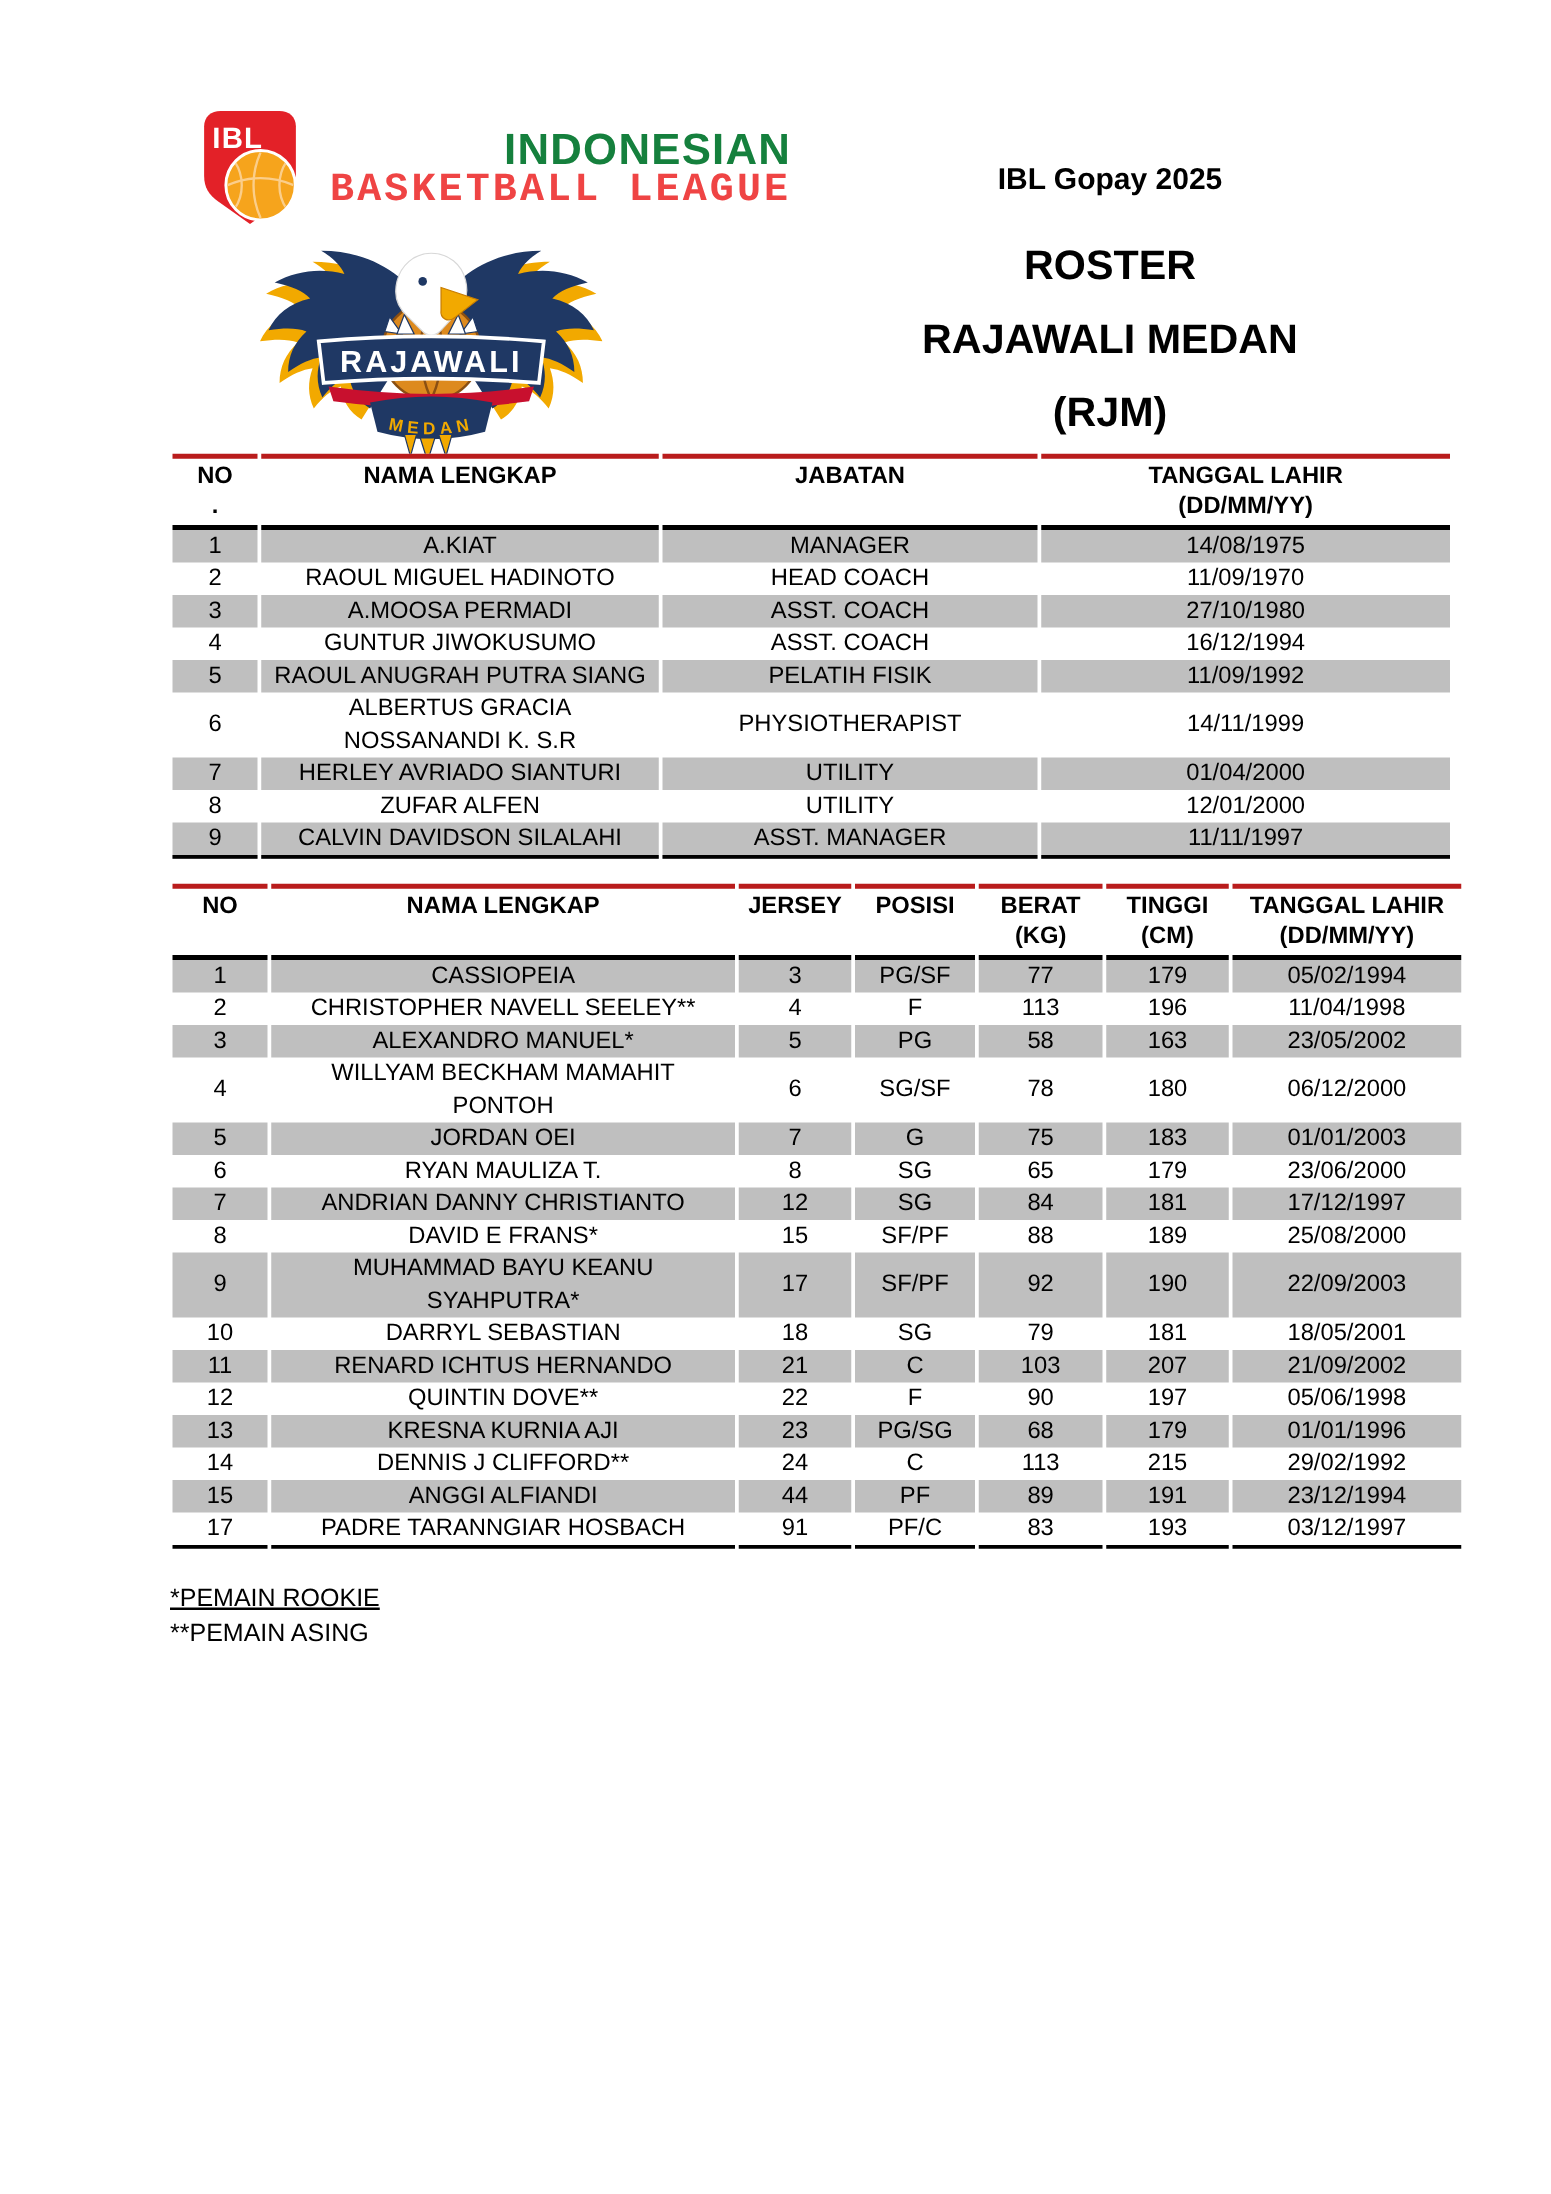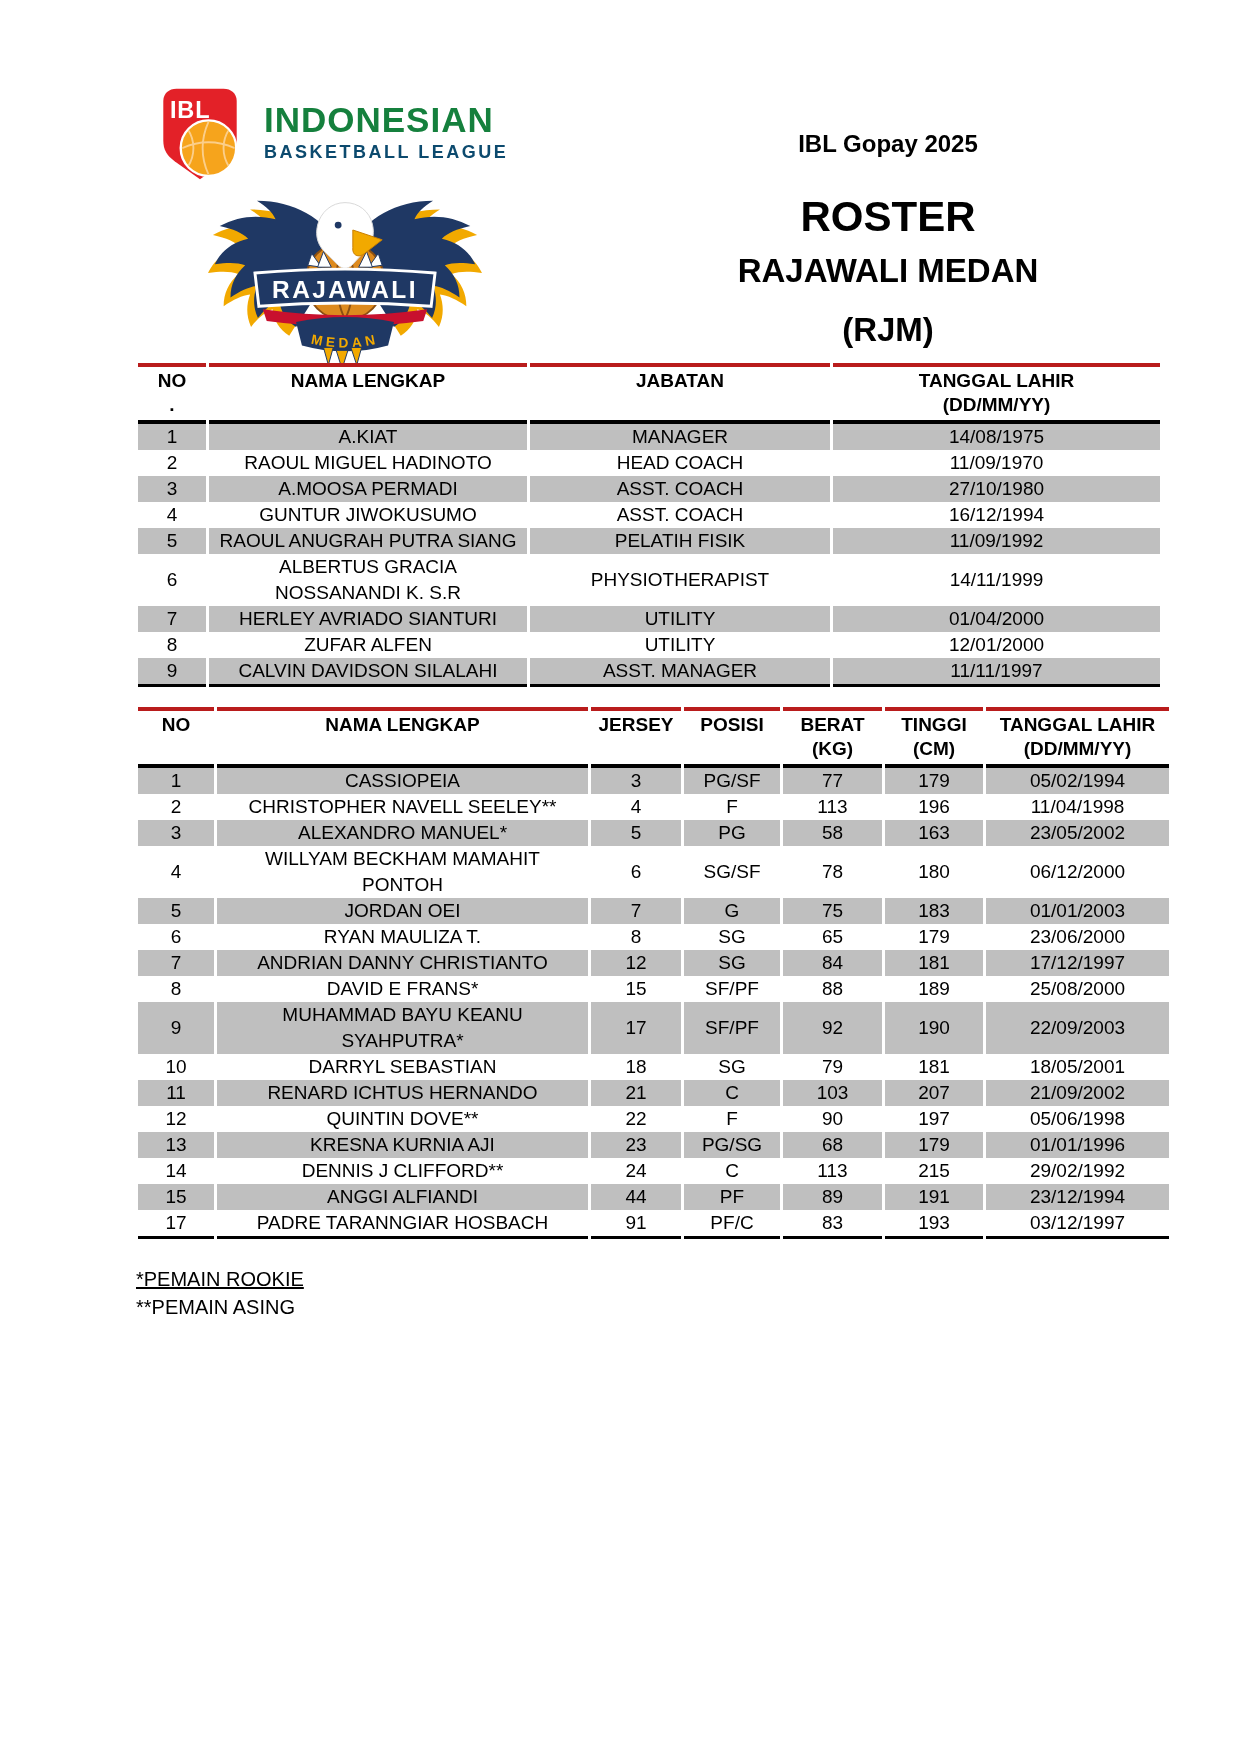--- a/index.html
+++ b/index.html
@@ -2,34 +2,34 @@
 <html><head>
 <meta charset="utf-8">
 <style>
   html,body { margin:0; padding:0; background:#fff; }
   .page {
     position:relative; width:1241px; height:1755px; background:#ffffff;
     font-family:"Liberation Sans", sans-serif; color:#000; overflow:hidden;
   }
 
   
-  .ibl-logo-block { position:absolute; left:156px; top:86px; display:flex; gap:20px; }
+  .ibl-logo-block { position:absolute; left:156px; top:86px; display:flex; gap:20px;text-align:right; }
   .ibl-shield { width:88px; height:96px; flex:0 0 auto; }
   .ibl-words { padding-top:16px; }
   .ibl-w1 { font-size:35px; line-height:36px; font-weight:bold; color:#15803d; letter-spacing:1px; }
-  .ibl-w2 { font-size:18px; line-height:28px; font-weight:bold; color:#0c4a6e; letter-spacing:2.5px; }
+  .ibl-w2 { font-size:32px; line-height:28px; font-weight:bold; color:#ef4444; letter-spacing:2.5px;font-family:Liberation Mono, monospace; }
 
   
   .team-logo { position:absolute; left:208px; top:183px; width:274px; height:186px; }
 
   
   .doc-titles { position:absolute; left:536px; top:0; width:704px; height:360px; }
   .doc-titles > div { position:absolute; width:100%; text-align:center; font-weight:bold; }
   .season   { top:130px; font-size:24px; }
-  .roster   { top:193px; font-size:42px; }
+  .roster   { top:193px; font-size:33px; }
   .teamname { top:252px; font-size:33px; }
   .teamcode { top:311px; font-size:33px; }
 
   
   .tbl {
     position:absolute; left:135px; width:1013px;
     border-collapse:separate; border-spacing:3px 0; table-layout:fixed;
   }
   .staff   { top:363px; }
   .players { top:707px; }

